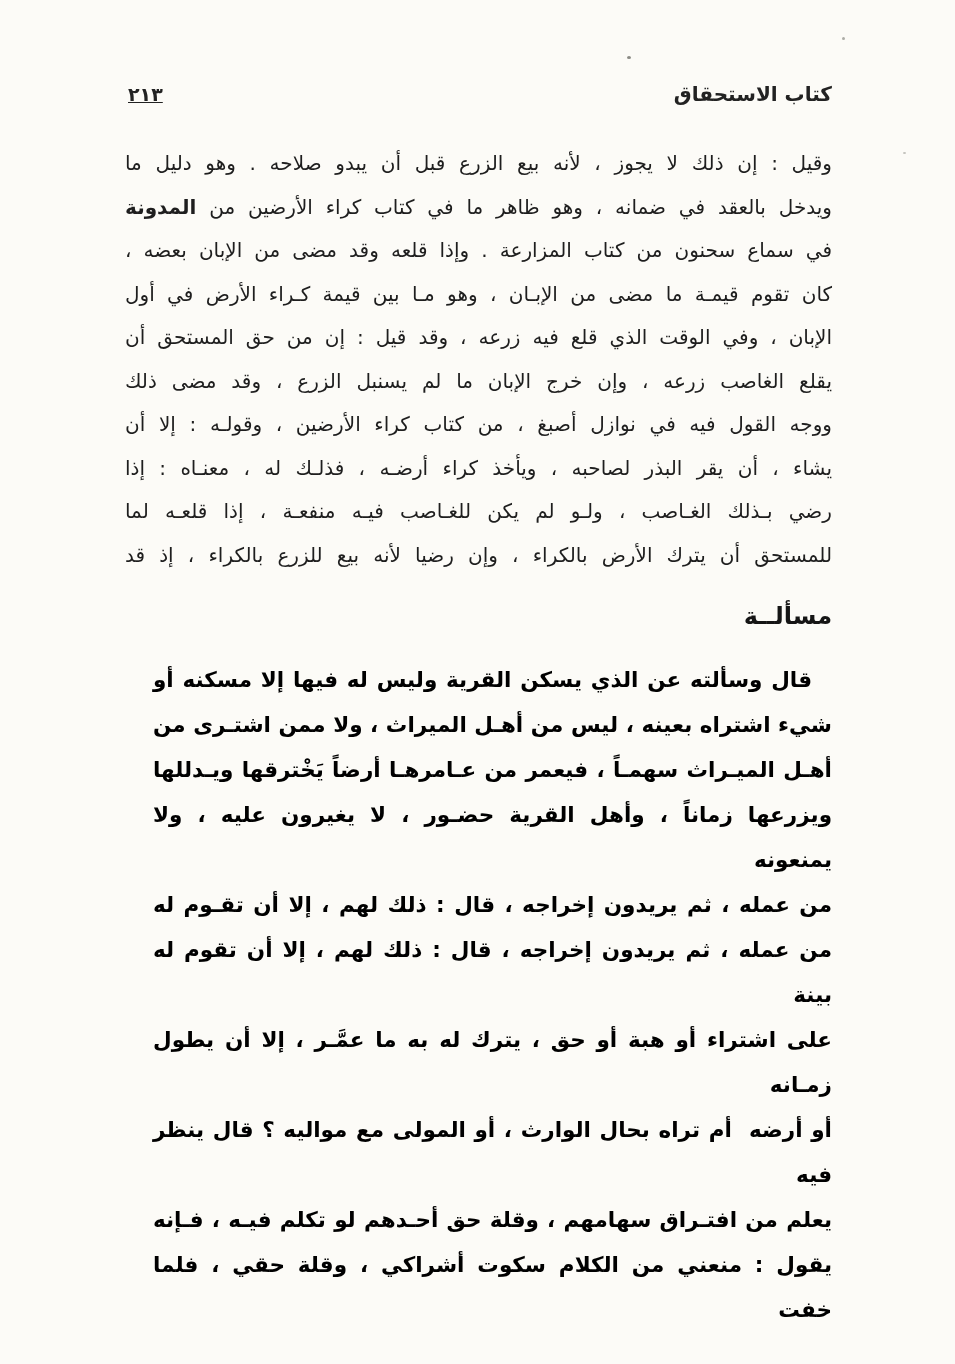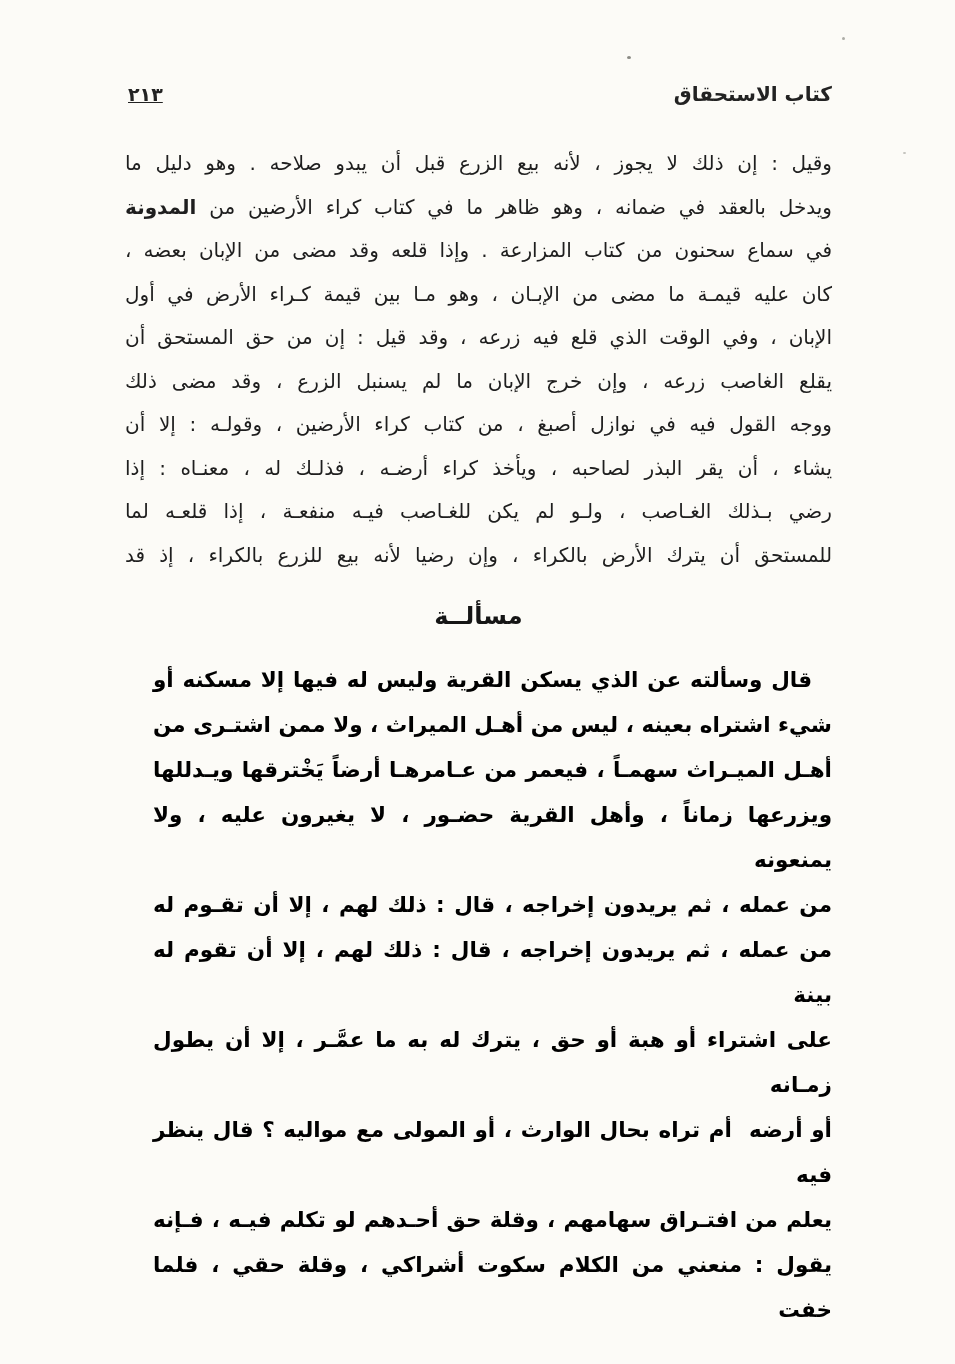--- a/index.html
+++ b/index.html
@@ -47,21 +47,20 @@
     color: #1e1e1e;
   }
   .commentary .line.last {
     text-align-last: right;
   }
   .bold-word {
     font-weight: bold;
   }
   .section-heading {
     margin-top: 22px;
-    text-align: center;
     font-size: 24px;
     font-weight: bold;
     line-height: 34px;
     color: #151515;
   }
   .masala {
     margin-top: 24px;
     padding-left: 28px;
   }
   .masala .line {
@@ -93,21 +92,21 @@
   <span class="book-title">كتاب الاستحقاق</span>
   <span class="page-number">٢١٣</span>
 </header>
 
 <main class="page-body" dir="rtl">
 
   <section class="commentary">
     <div class="line">وقيل : إن ذلك لا يجوز ، لأنه بيع الزرع قبل أن يبدو صلاحه . وهو دليل ما</div>
     <div class="line"><span>ويدخل بالعقد في ضمانه ، وهو ظاهر ما في كتاب كراء الأرضين من </span><span class="bold-word">المدونة</span></div>
     <div class="line">في سماع سحنون من كتاب المزارعة . وإذا قلعه وقد مضى من الإبان بعضه ،</div>
-    <div class="line">كان عليه قيمـة ما مضى من الإبـان ، وهو مـا بين قيمة كـراء الأرض في أول</div>
+    <div class="line">كان تقوم قيمـة ما مضى من الإبـان ، وهو مـا بين قيمة كـراء الأرض في أول</div>
     <div class="line">الإبان ، وفي الوقت الذي قلع فيه زرعه ، وقد قيل : إن من حق المستحق أن</div>
     <div class="line">يقلع الغاصب زرعه ، وإن خرج الإبان ما لم يسنبل الزرع ، وقد مضى ذلك</div>
     <div class="line">ووجه القول فيه في نوازل أصبغ ، من كتاب كراء الأرضين ، وقولـه : إلا أن</div>
     <div class="line">يشاء ، أن يقر البذر لصاحبه ، ويأخذ كراء أرضـه ، فذلـك له ، معنـاه : إذا</div>
     <div class="line">رضي بـذلك الغـاصب ، ولـو لم يكن للغـاصب فيـه منفعـة ، إذا قلعـه لما</div>
     <div class="line">للمستحق أن يترك الأرض بالكراء ، وإن رضيا لأنه بيع للزرع بالكراء ، إذ قد</div>
   </section>
 
   <h2 class="section-heading">مسألــة</h2>
 

